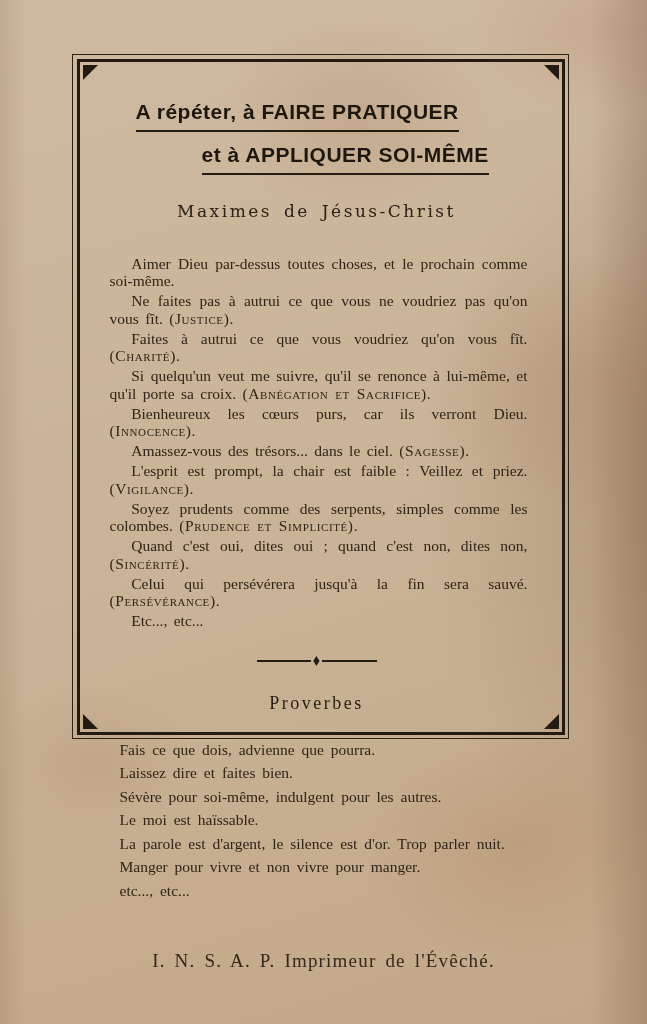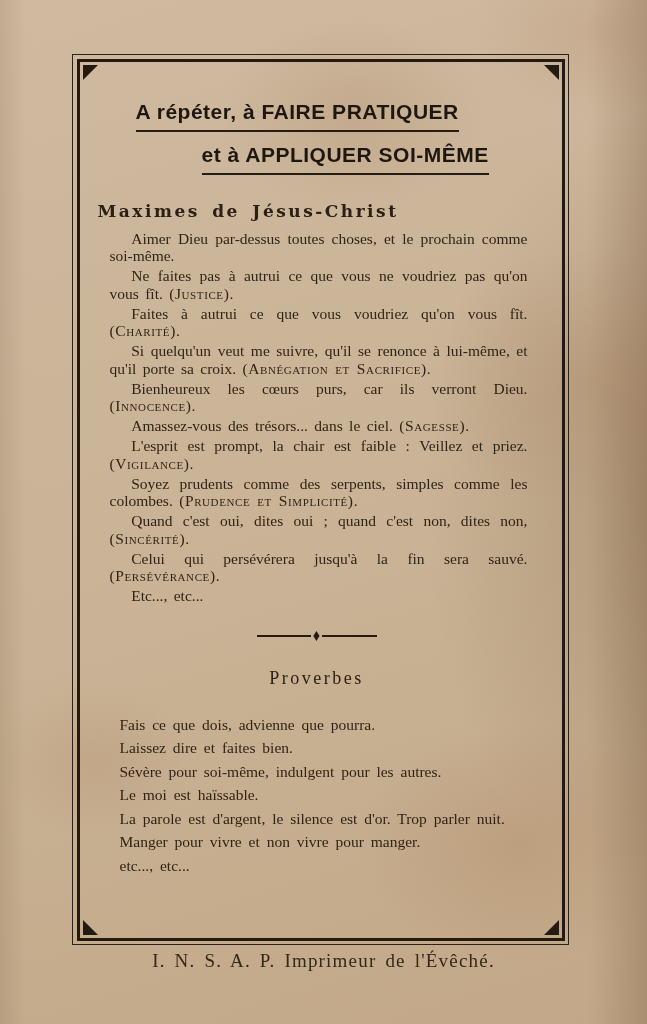--- a/index.html
+++ b/index.html
@@ -24,21 +24,21 @@
       radial-gradient(ellipse 180px 120px at 600px 30px, rgba(160,95,70,0.14), transparent 70%),
       radial-gradient(ellipse 300px 520px at 650px 500px, rgba(100,65,35,0.22), transparent 75%),
       linear-gradient(to right, rgba(90,60,35,0.12), rgba(0,0,0,0) 4%, rgba(0,0,0,0) 91%, rgba(90,60,35,0.24)),
       linear-gradient(163deg, #cfbaa0, #c9b295 55%, #c2a888);
   }
 
   
   .frame-outer {
     position: absolute;
     left: 72px; top: 54px;
-    width: 497px; height: 891px;
+    width: 497px; height: 685px;
     border: 1.5px solid #2c2216;
   }
   .frame-inner {
     position: absolute;
     inset: 3.5px;
     border: 3px solid #231b11;
   }
 
   .corner { position: absolute; width: 0; height: 0; }
   .corner.tl { left: 3px;  top: 3px;    border-top: 15px solid #231b11;    border-right: 15px solid transparent; }
@@ -61,31 +61,30 @@
     color: #1d1710;
     display: inline-block;
     border-bottom: 2.5px solid #241d13;
     padding-bottom: 6px;
     white-space: nowrap;
   }
   .hdr-row1 { margin-left: 38px; }
   .hdr-row2 { margin-left: 104px; margin-top: 11px; }
 
   .section-title {
-    text-align: left;
+    text-align: center;
     font-family: "DejaVu Serif", serif;
     font-size: 17px;
     letter-spacing: 2.5px;
     word-spacing: 4px;
     color: #2b2014;
     margin-top: 26px;
-    font-weight: bold;
-  }
-
-  .maxims { margin-top: 9px; padding: 0 8px 0 12px; }
+  }
+
+  .maxims { margin-top: 34px; padding: 0 8px 0 12px; }
 
   .maxim {
     font-size: 15.5px;
     line-height: 17.5px;
     text-align: justify;
     text-indent: 1.4em;
     word-spacing: 2.5px;
     color: #302416;
     margin-bottom: 2.5px;
   }

